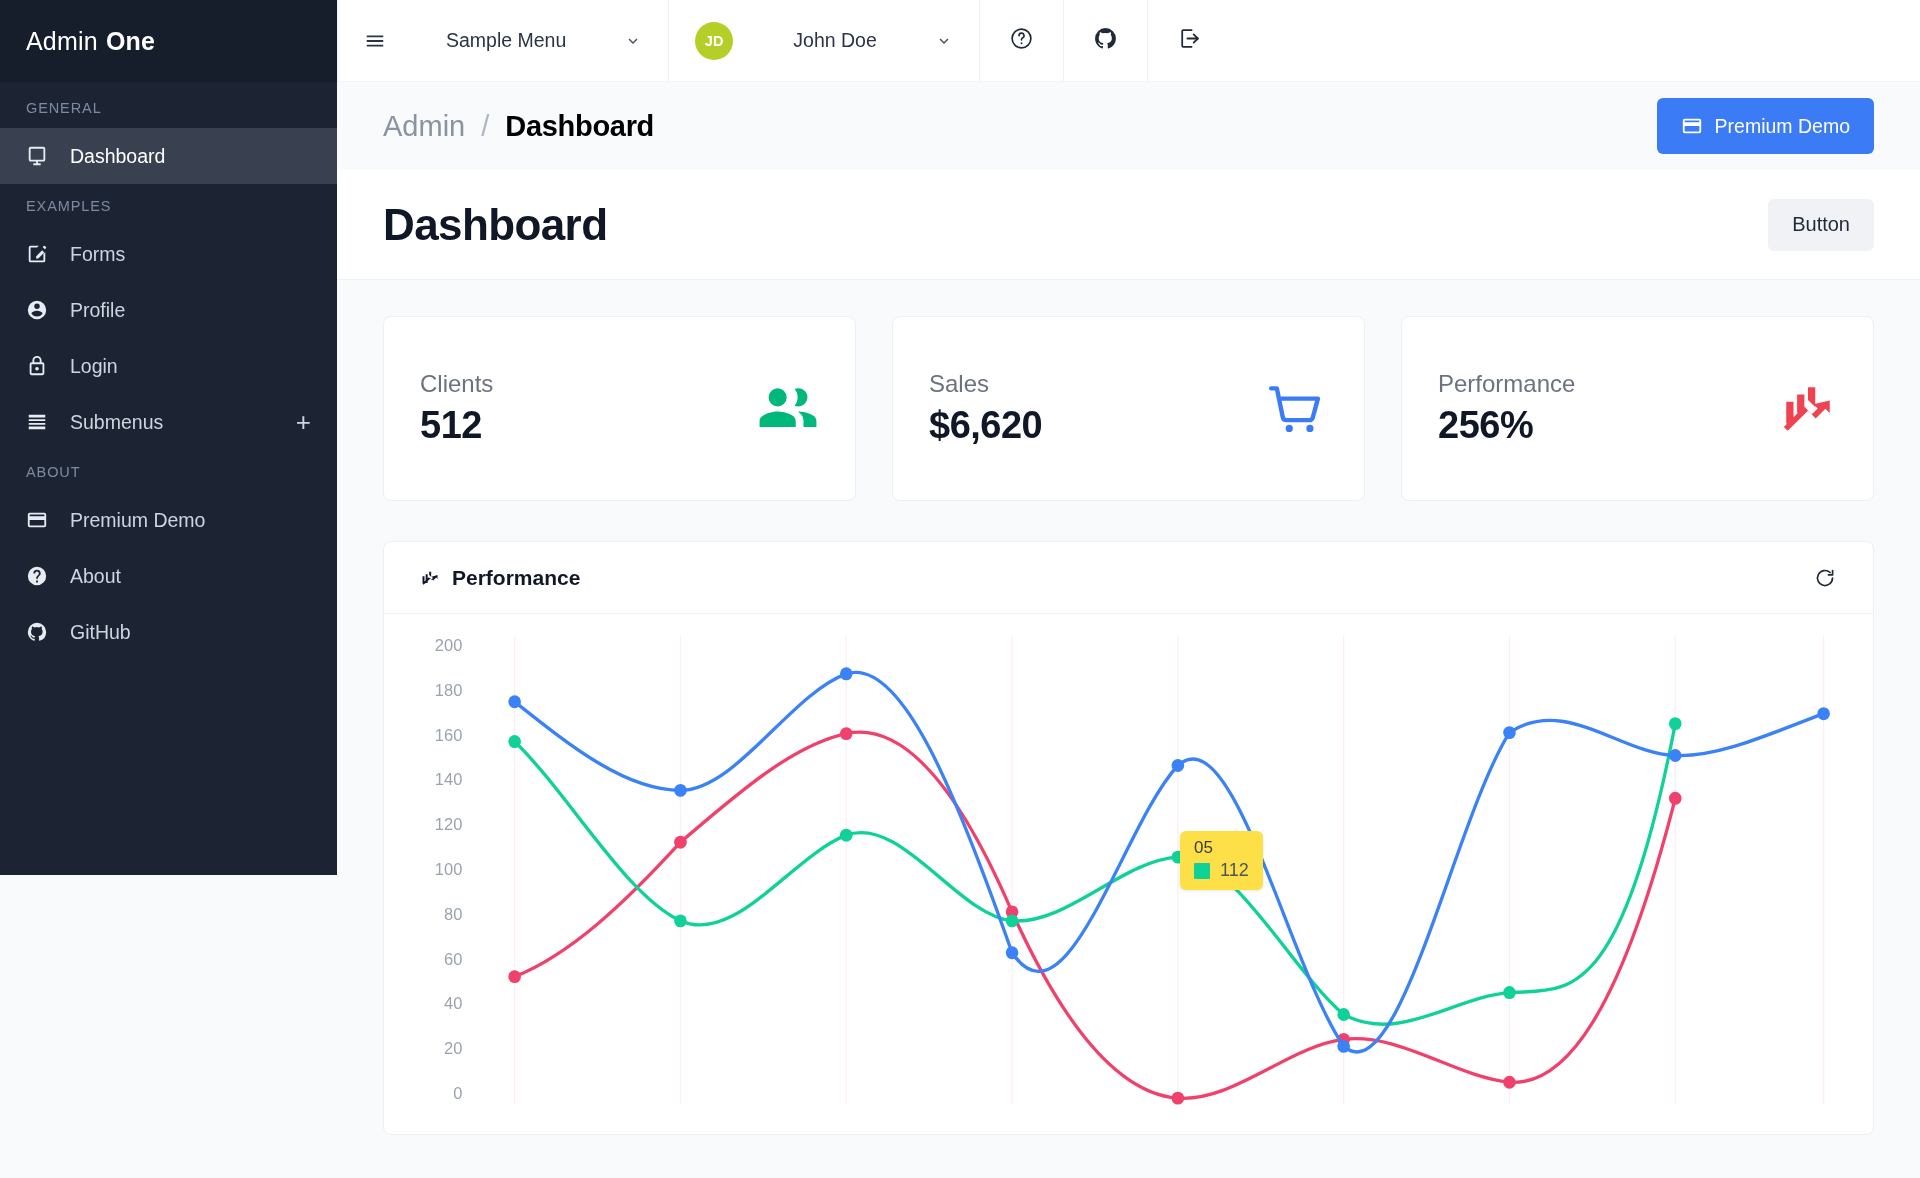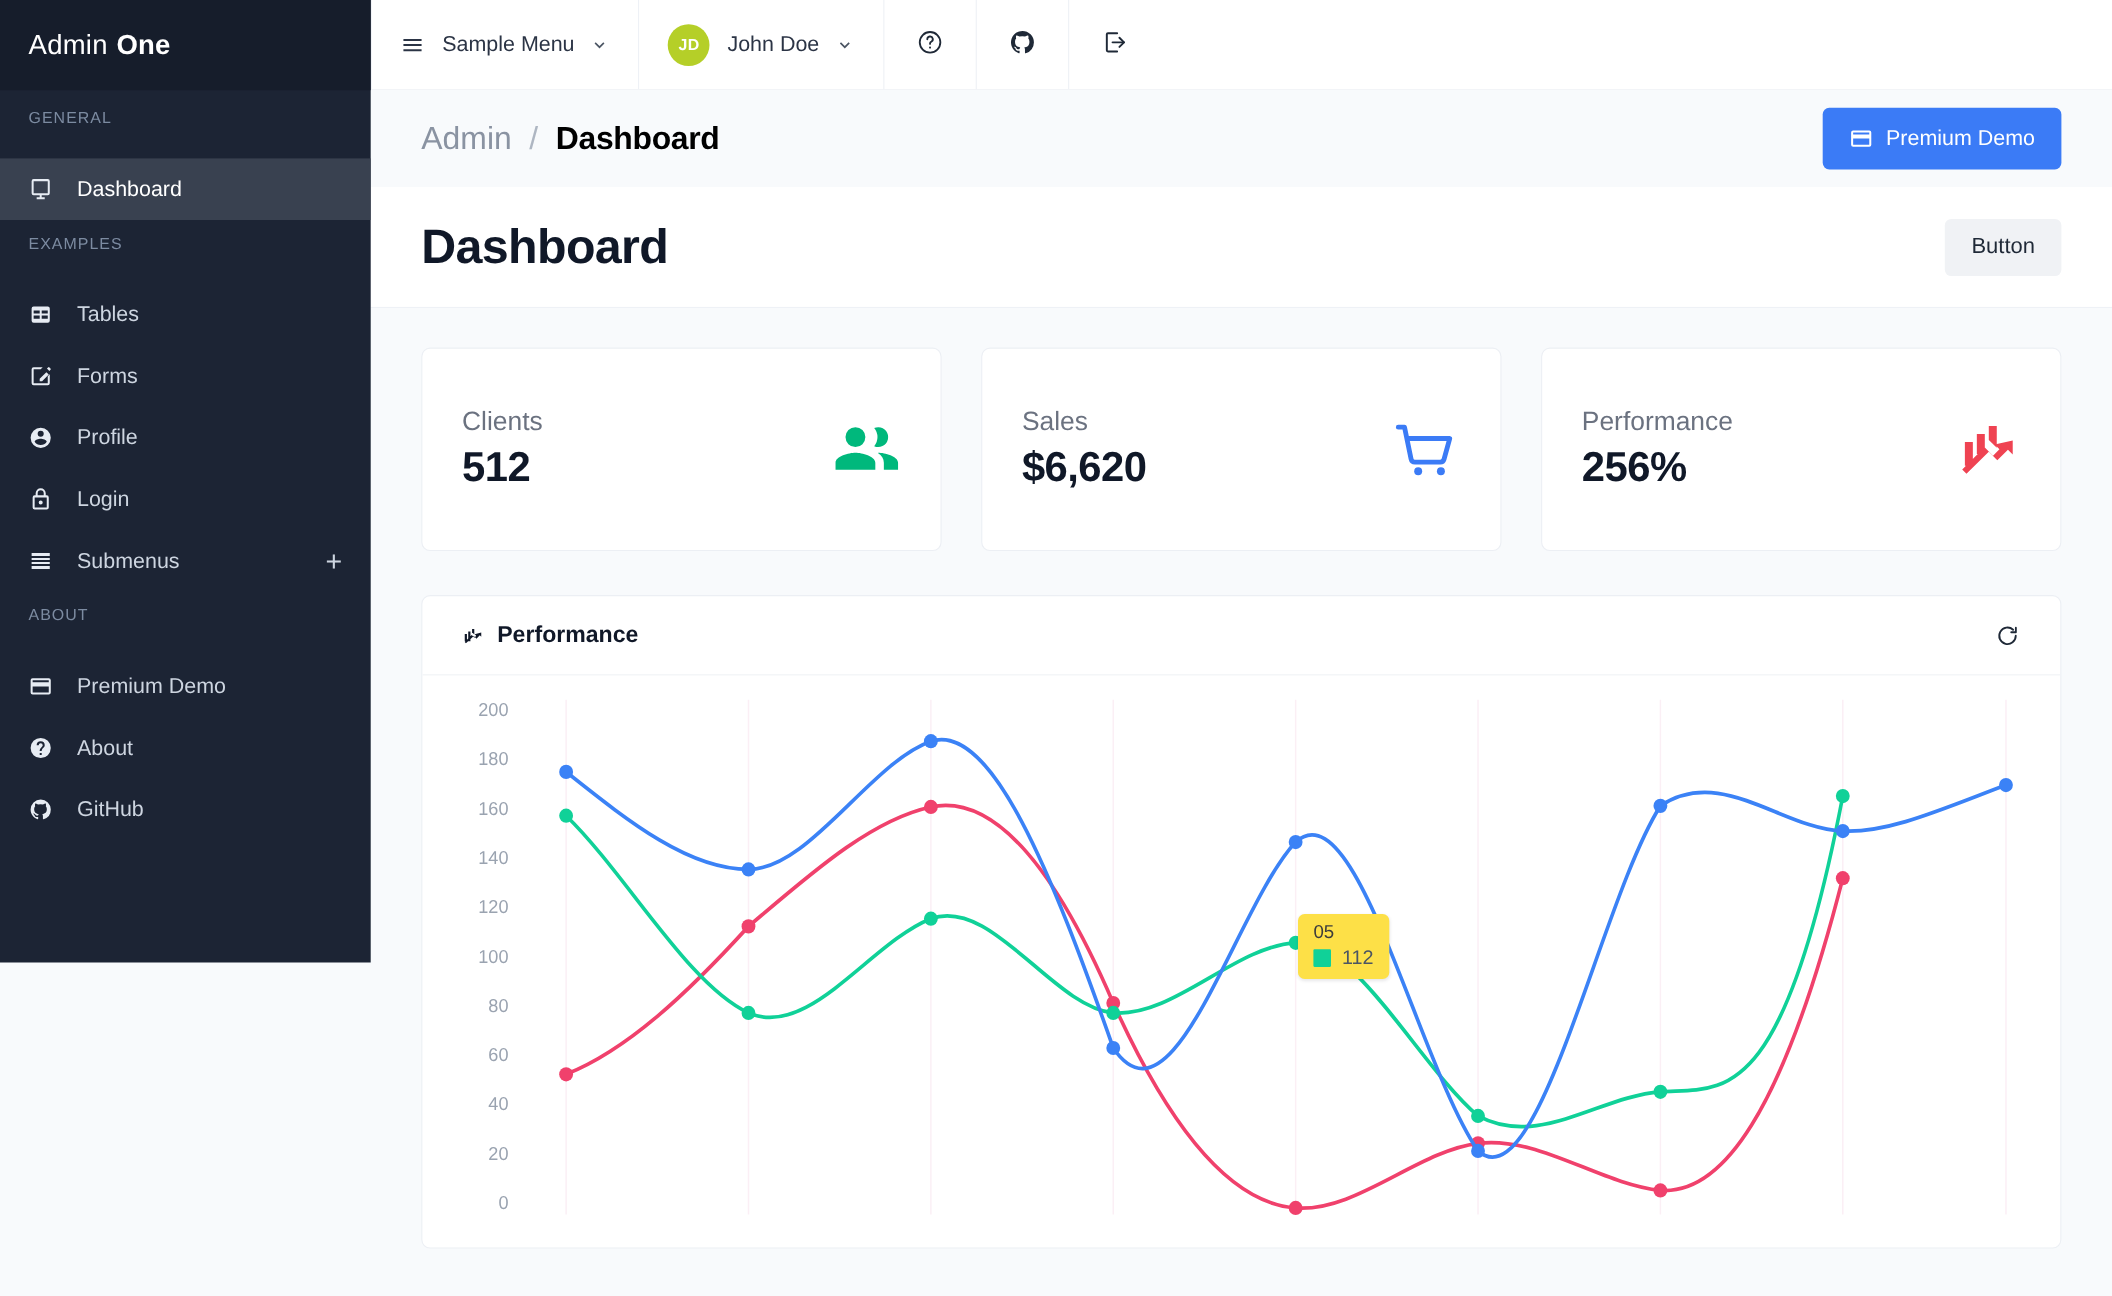--- a/index.html
+++ b/index.html
@@ -38,21 +38,21 @@
   }
   .brand .b-light { font-weight: 400; }
   .brand .b-bold { font-weight: 700; margin-left: 8px; }
 
   .nav-scroll { flex: 1 1 auto; overflow: hidden; padding-top: 4px; }
 
   .nav-label {
     color: #7c8ba1;
     font-size: 14.5px;
     letter-spacing: .9px;
-    padding: 14px 26px 28px 26px;
+    padding: 14px 26px 12px 26px;
     text-transform: uppercase;
   }
 
   .nav-item {
     display: flex;
     align-items: center;
     height: 56px;
     padding: 0 26px;
     color: #cdd5e0;
     font-size: 19.5px;
@@ -110,20 +110,21 @@
 
   .nb-cell {
     display: flex;
     align-items: center;
     padding: 0 26px;
     border-left: 1px solid #eef1f6;
     color: #2b3445;
     font-size: 19.5px;
     cursor: pointer;
     white-space: nowrap;
+    gap: 44px;
   }
   .nb-cell .hamb { margin-right: 16px; display: flex; color: #2b3445; }
   .nb-cell .chev { margin-left: 14px; color: #4b5563; display: flex; }
   .avatar {
     width: 38px; height: 38px;
     border-radius: 50%;
     background: #b5cf28;
     color: #fff;
     font-size: 14.5px;
     font-weight: 700;
@@ -279,28 +280,20 @@
         <span class="ico">
           <svg width="22" height="22" viewBox="0 0 24 24" fill="currentColor">
               <path d="M21 16V4a2 2 0 0 0-2-2H5a2 2 0 0 0-2 2v12a2 2 0 0 0 2 2h6v2H8v2h8v-2h-3v-2h6a2 2 0 0 0 2-2M5 4h14v12H5z"></path>
             </svg>
         </span>
         <span class="lbl">Dashboard</span>
       </div>
 
       <div class="nav-label">EXAMPLES</div>
 
-      <div class="nav-item">
-        <span class="ico">
-          <svg width="22" height="22" viewBox="0 0 24 24" fill="currentColor">
-              <path d="M5 4h14a2 2 0 0 1 2 2v12a2 2 0 0 1-2 2H5a2 2 0 0 1-2-2V6a2 2 0 0 1 2-2m0 4v3h6V8zm8 0v3h6V8zm-8 5v3h6v-3zm8 0v3h6v-3z"></path>
-            </svg>
-        </span>
-        <span class="lbl">Tables</span>
-      </div>
 
       <div class="nav-item">
         <span class="ico">
           <svg width="22" height="22" viewBox="0 0 24 24" fill="currentColor">
               <path d="M5 3h9l-2 2H5v14h14v-7l2-2v9a2 2 0 0 1-2 2H5a2 2 0 0 1-2-2V5a2 2 0 0 1 2-2m15.7.3 1 1a1 1 0 0 1 0 1.4l-1.1 1.1-2.4-2.4 1.1-1.1a1 1 0 0 1 1.4 0M11 14.6l6.6-6.6 2.4 2.4L13.4 17H11z"></path>
             </svg>
         </span>
         <span class="lbl">Forms</span>
       </div>
 

